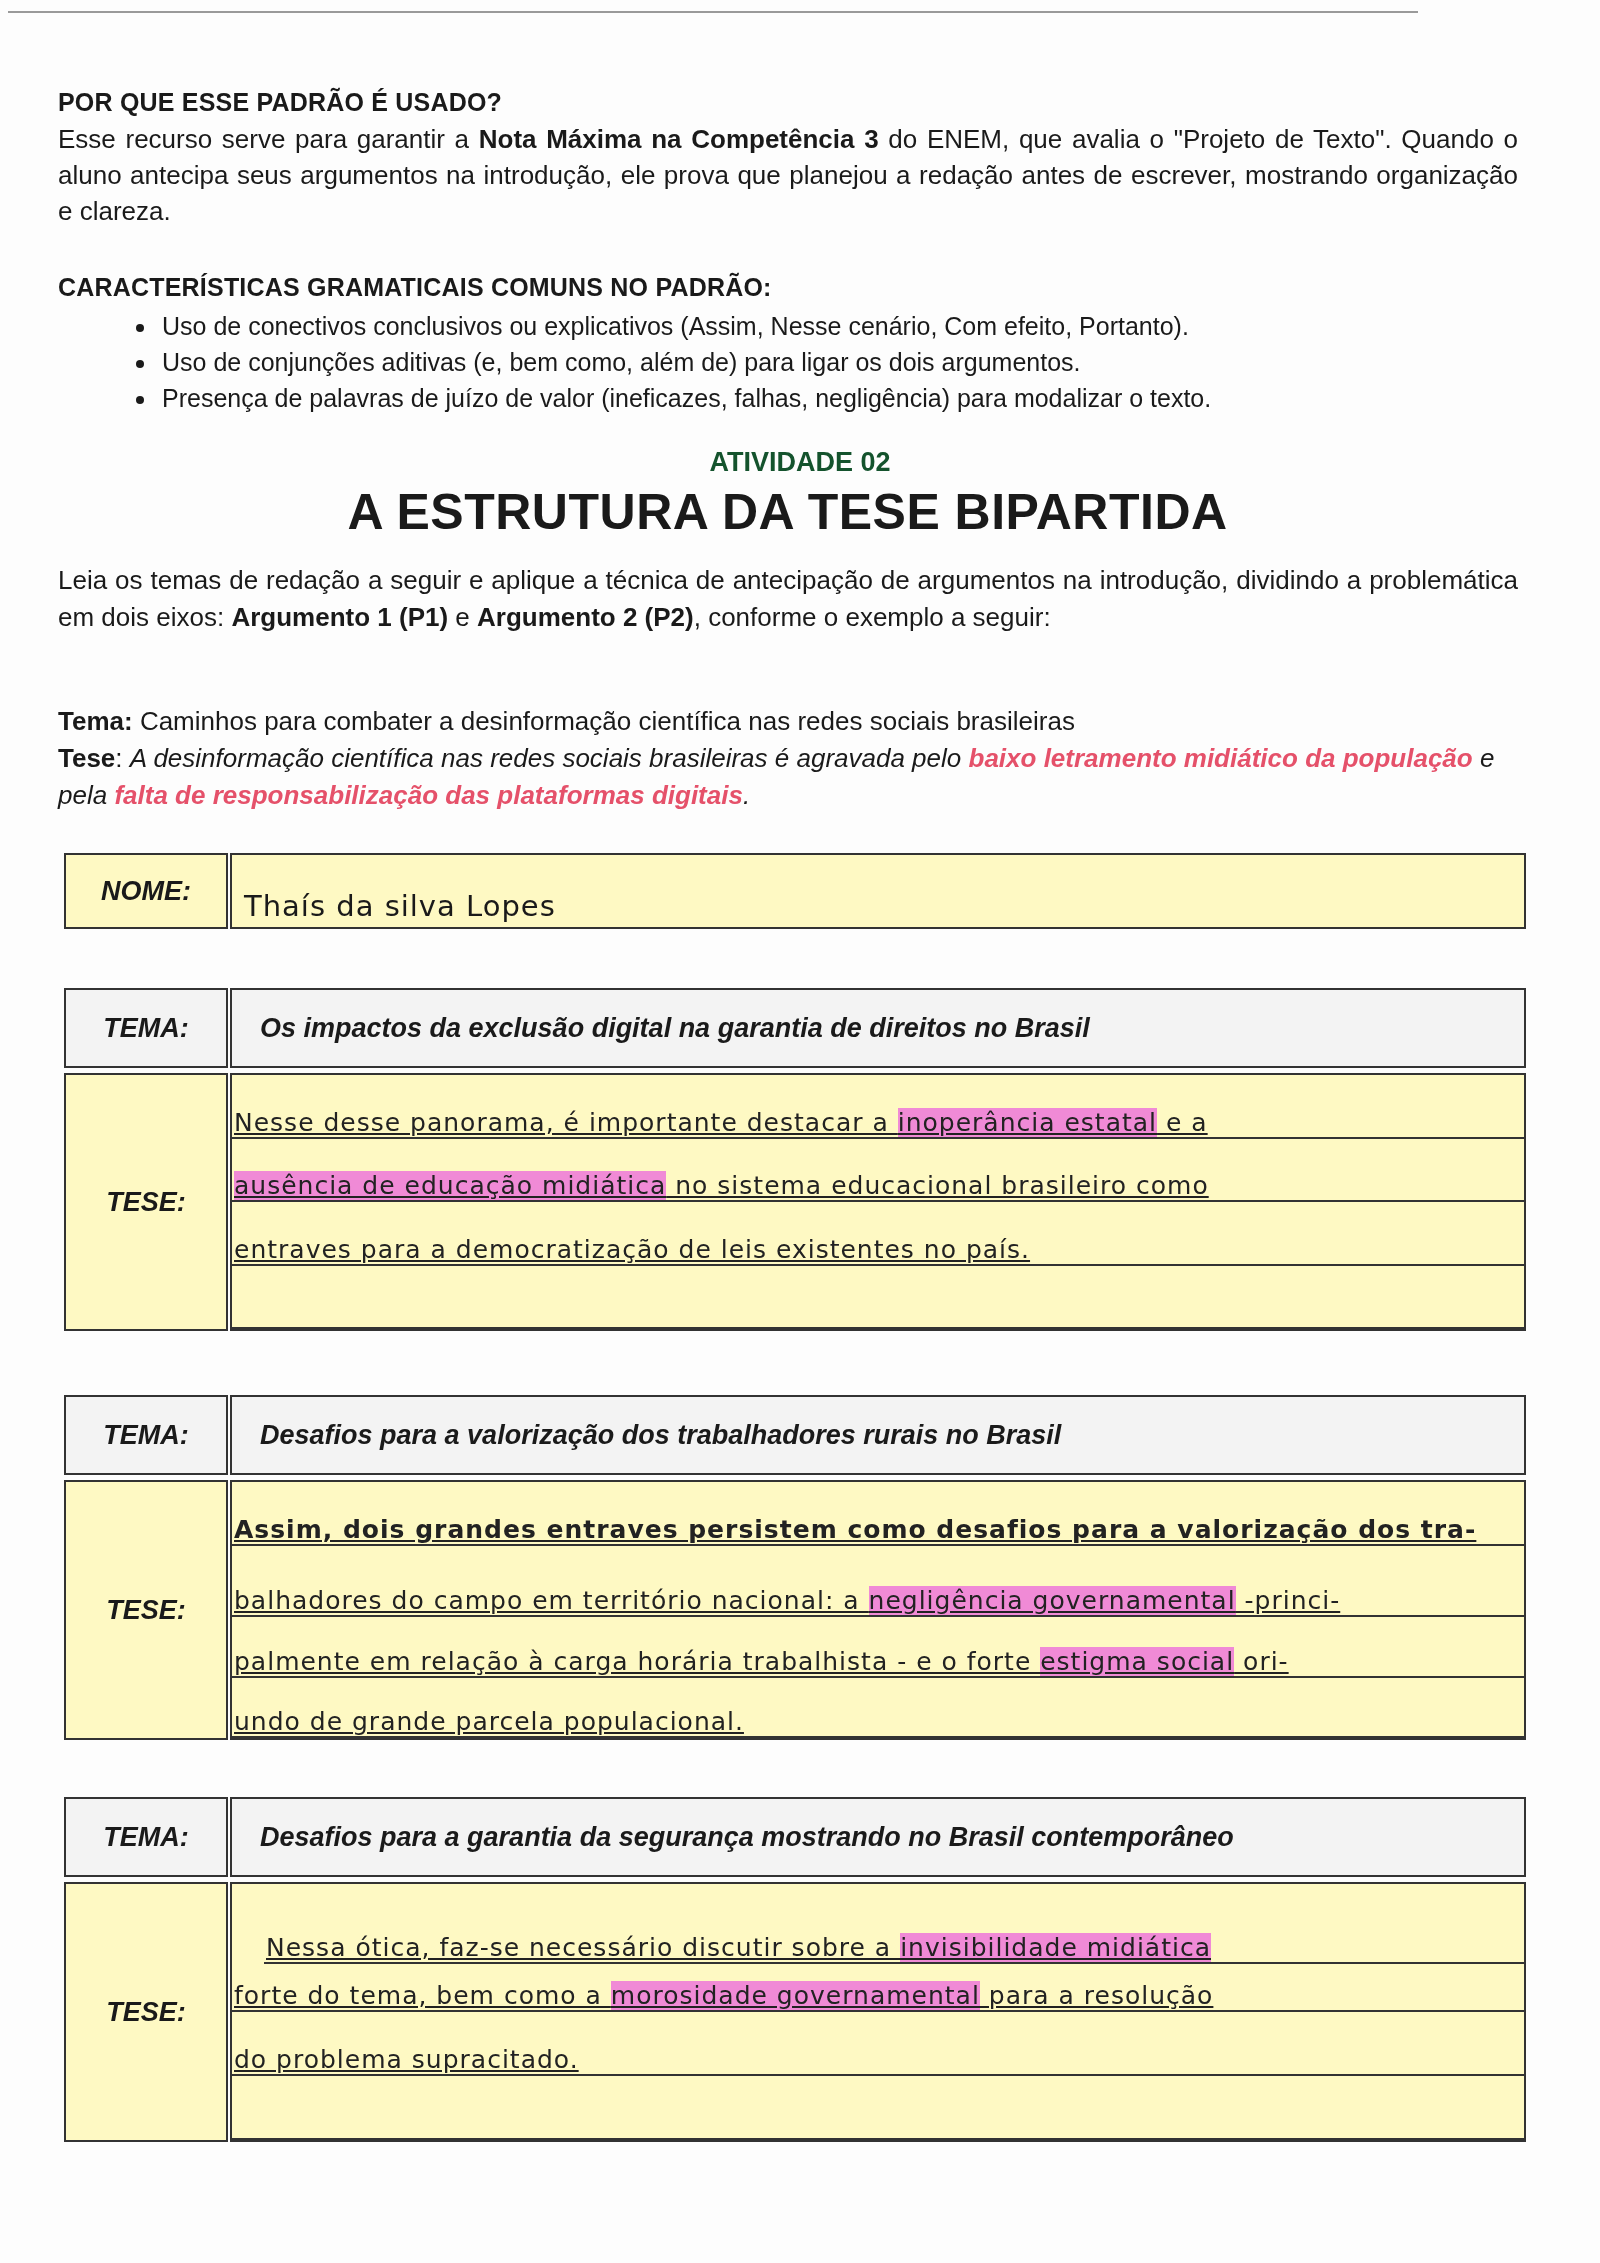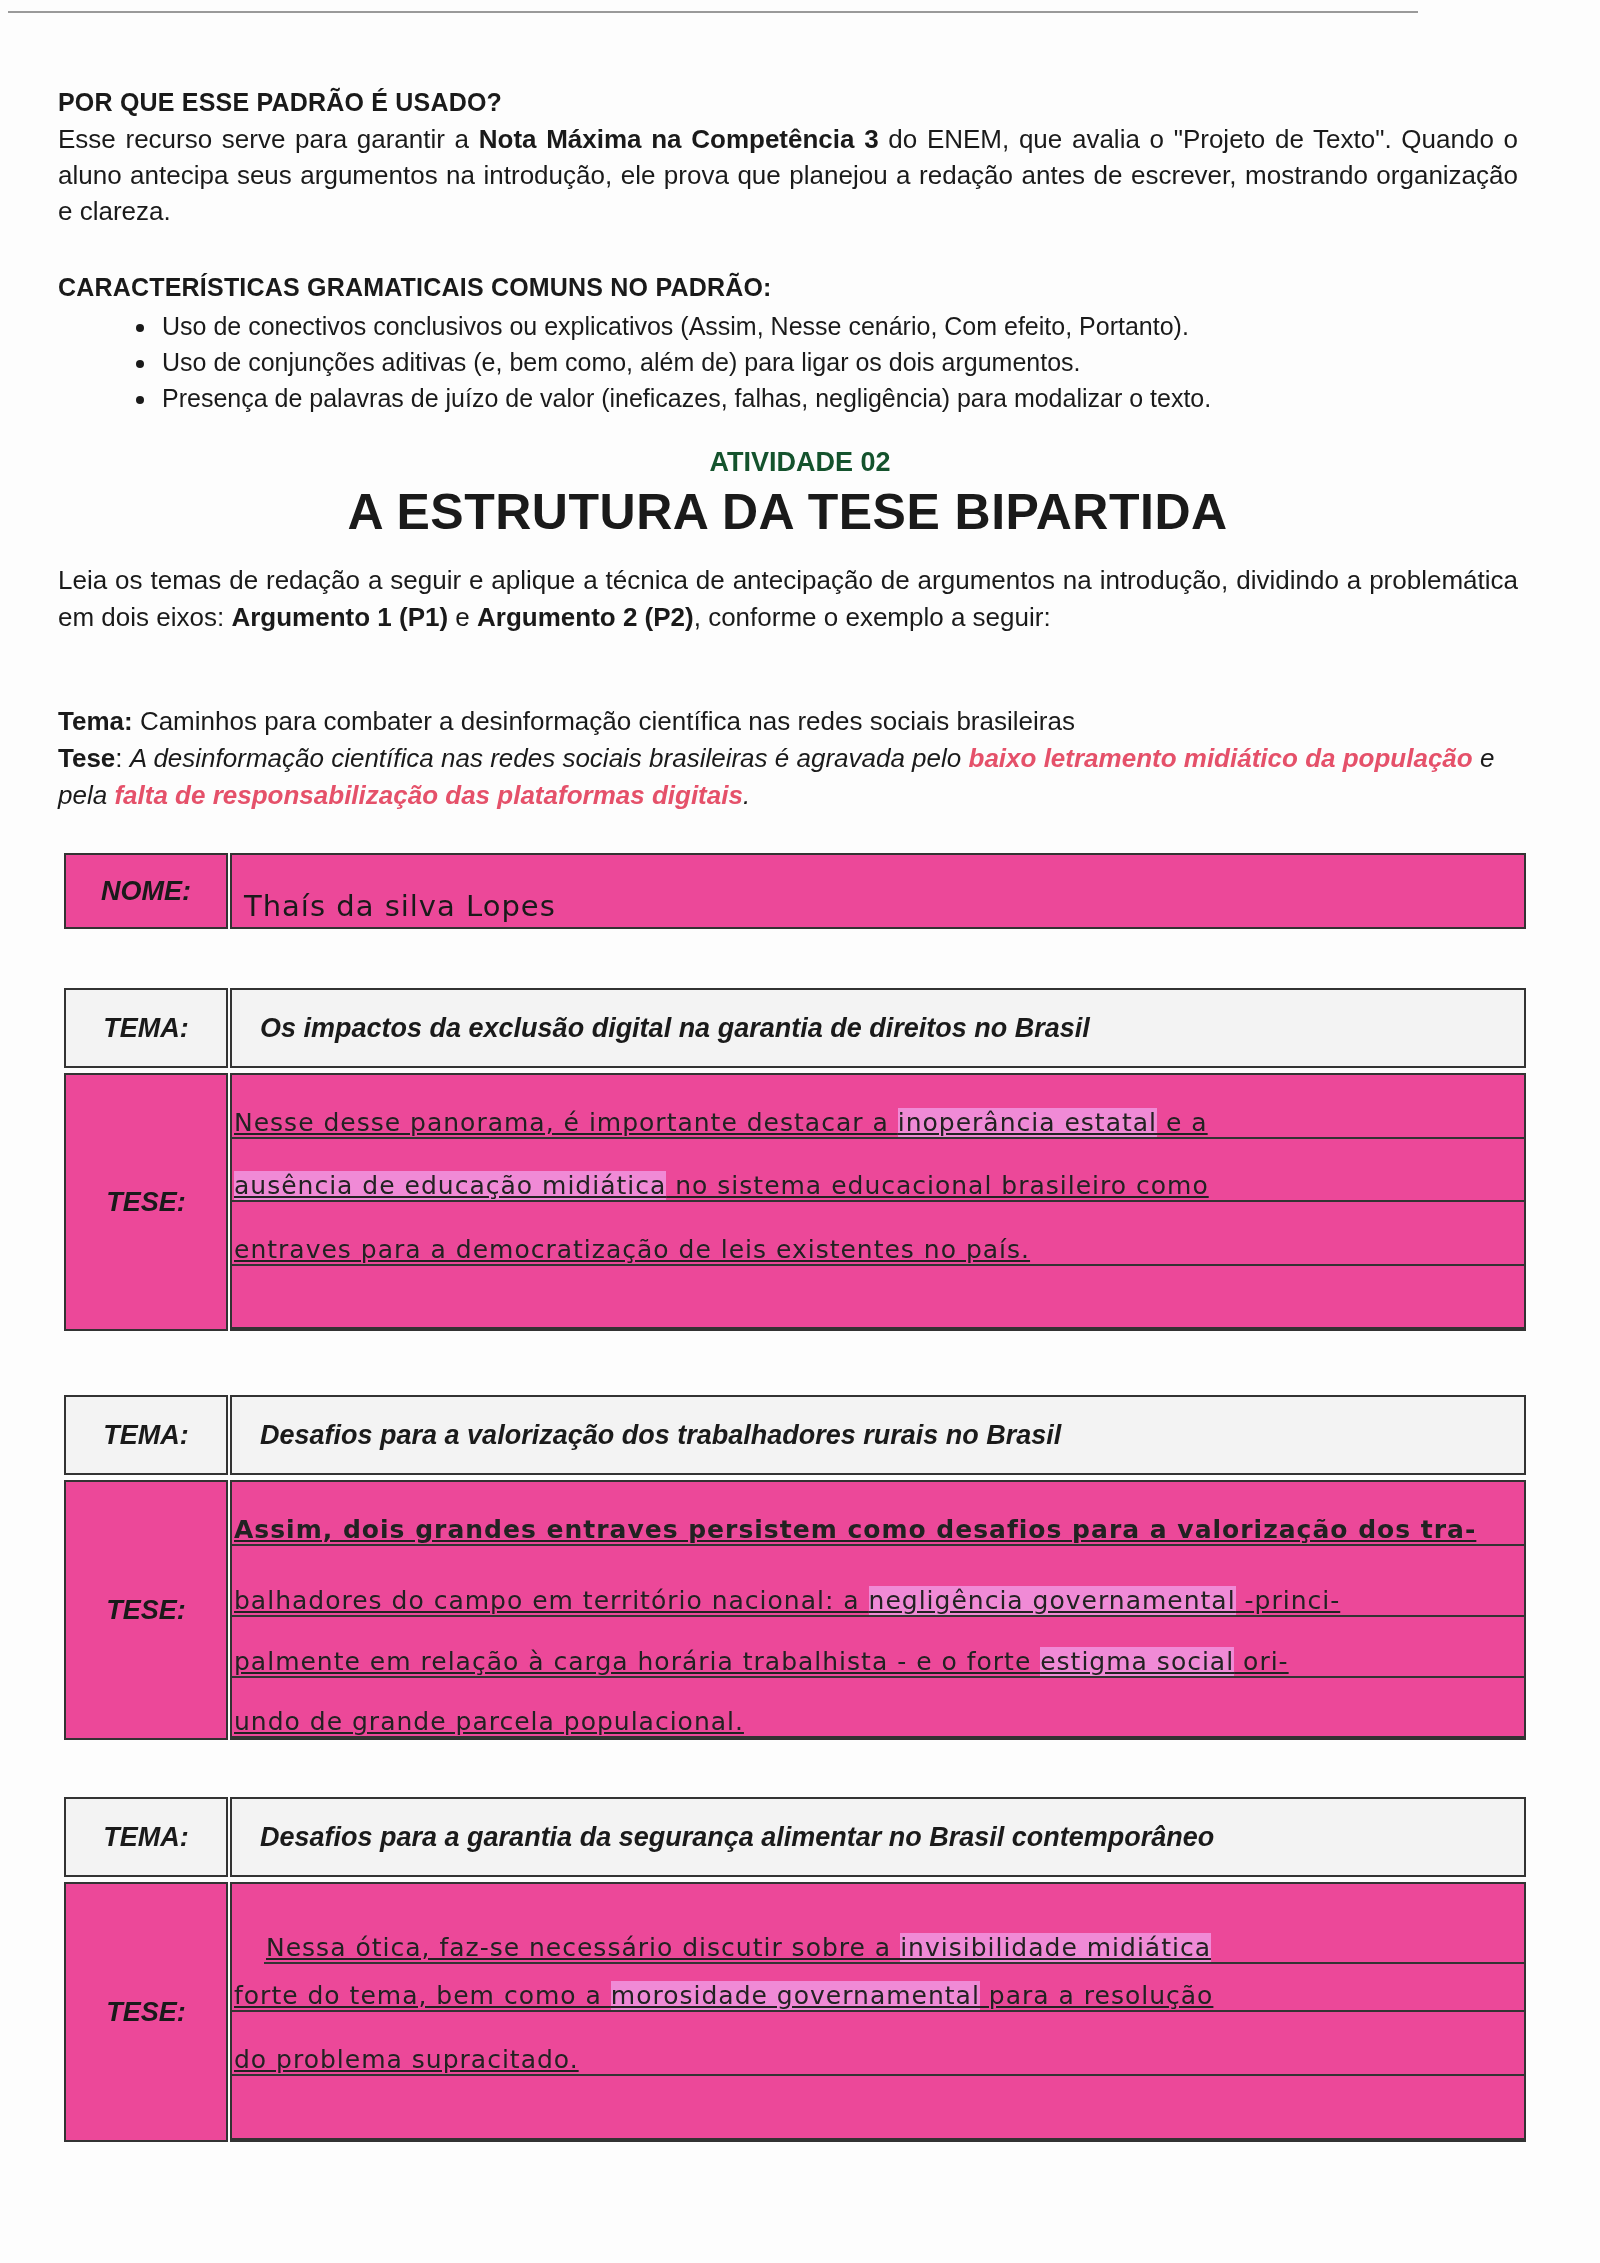--- a/index.html
+++ b/index.html
@@ -18,21 +18,21 @@
   .activity { position: absolute; left: 0; width: 1600px; top: 447px; text-align: center;
     color: #14532d; font-weight: bold; font-size: 27px; }
   .main-title { position: absolute; left: 0; width: 1575px; top: 483px; text-align: center;
     font-weight: bold; font-size: 50px; letter-spacing: 0.5px; }
   .instr { position: absolute; left: 58px; top: 562px; width: 1460px; font-size: 26px; line-height: 37px; text-align: justify; }
   .example { position: absolute; left: 58px; top: 703px; width: 1460px; font-size: 26px; line-height: 37px; }
   .example .lbl { font-weight: bold; }
   .example i { font-style: italic; }
   .red { color: #e5516a; font-weight: bold; font-style: italic; }
 
-  .box { position: absolute; border: 2px solid #333; background: #ec4899; box-sizing: border-box; }
+  .box { position: absolute; border: 2px solid #333; background: #fef9c3; box-sizing: border-box; }
   .lbl-cell { position: absolute; left: 64px; width: 164px; }
   .val-cell { position: absolute; left: 230px; width: 1296px; }
   .cell-label { position: absolute; left: 0; right: 0; top: 50%; transform: translateY(-50%);
     text-align: center; font-weight: bold; font-style: italic; font-size: 27px; }
   .tema-bg { background: #f3f3f3; }
   .tema-text { position: absolute; left: 28px; top: 50%; transform: translateY(-50%);
     font-weight: bold; font-style: italic; font-size: 27px; }
   .hand { font-family: "DejaVu Sans", sans-serif; font-size: 25px; letter-spacing: 1px; color: #222; }
   .name-text { position: absolute; left: 12px; top: 34px; font-size: 29px; font-family: "DejaVu Sans", sans-serif; letter-spacing: 1px; }
   .line-row { position: absolute; left: 0; right: 0; border-bottom: 2px solid #333; box-sizing: border-box; }
@@ -120,21 +120,21 @@
     </div>
     <div class="line-row" style="top: 192px; height: 64px;">
       <span class="hand"><span>undo de grande parcela populacional.</span><span></span></span>
     </div>
   </div>
 
 <div class="box lbl-cell tema-bg" style="top:1797px;height:80px;">
   <div class="cell-label">TEMA:</div>
 </div>
 <div class="box val-cell tema-bg" style="top:1797px;height:80px;">
-  <div class="tema-text">Desafios para a garantia da segurança alimentar no Brasil contemporâneo</div>
+  <div class="tema-text">Desafios para a garantia da segurança mostrando no Brasil contemporâneo</div>
 </div>
 <div class="box lbl-cell" style="top:1882px;height:260px;">
   <div class="cell-label">TESE:</div>
 </div>
 <div class="box val-cell" style="top:1882px;height:260px;">
     <div class="line-row" style="top: 16px; height: 64px; margin-left: 32px;">
       <span class="hand"><span>Nessa ótica, faz-se necessário discutir sobre a </span><span class="hl">invisibilidade midiática</span><span></span></span>
     </div>
     <div class="line-row" style="top: 64px; height: 64px;">
       <span class="hand"><span>forte do tema, bem como a </span><span class="hl">morosidade governamental</span><span> para a resolução</span></span>

